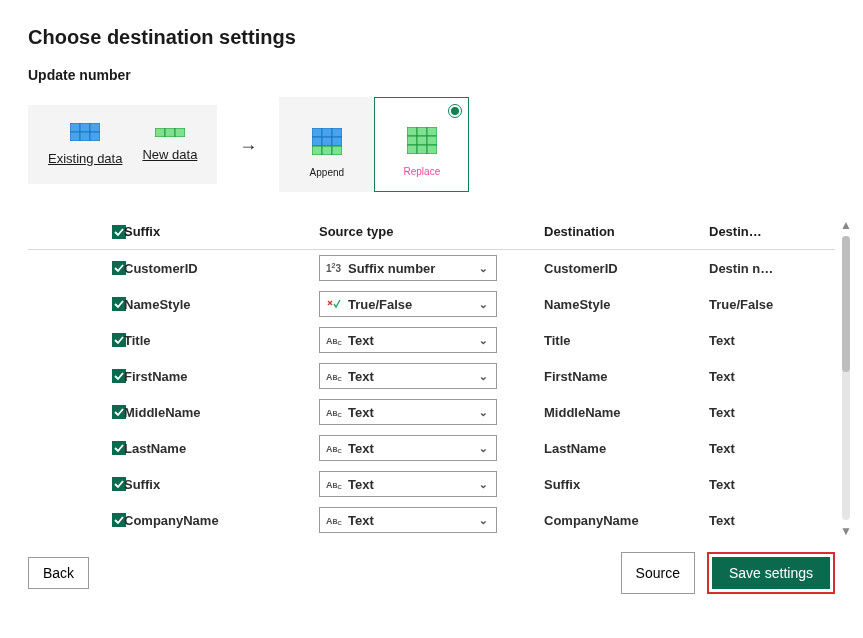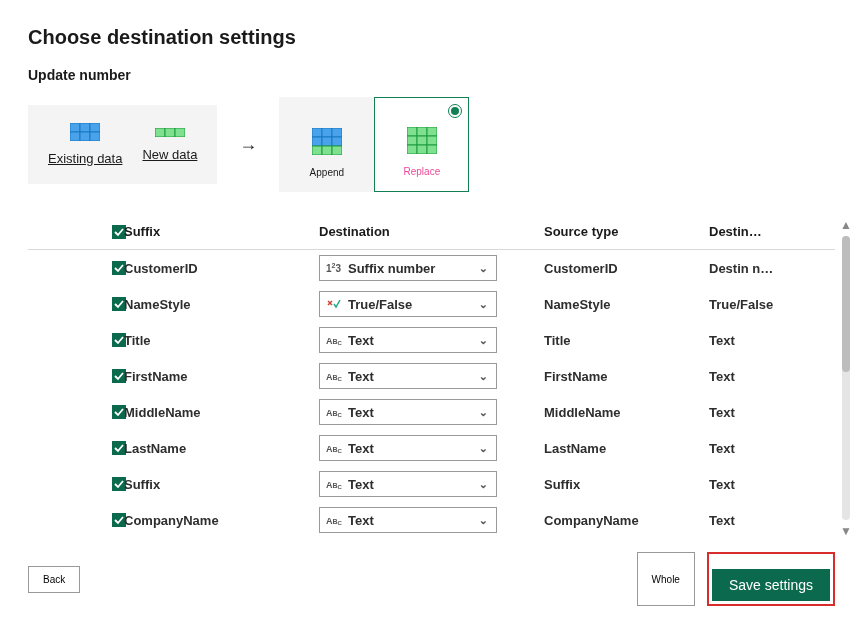--- a/index.html
+++ b/index.html
@@ -26,23 +26,23 @@
   .row { display: grid; grid-template-columns: 56px 40px 195px 225px 165px 115px; align-items: center; padding: 5px 0; font-size: 13px; color: #2e2e2e; font-weight: bold; }
   .check { width: 14px; height: 14px; background: #0b6a4e; margin-left: 28px; display: flex; align-items: center; justify-content: center; color: #fff; font-size: 10px; line-height: 1; }
   .check svg { width: 10px; height: 10px; display:block; }
 
   .select { border: 1px solid #999; height: 26px; width: 178px; display: flex; align-items: center; justify-content: space-between; padding: 0 8px 0 6px; background: #fff; cursor: pointer; }
   .select .icon { margin-right: 6px; display:inline-flex; }
   .select .txt { flex: 1; }
   .chev { font-size: 11px; color: #555; }
 
   .footer { display: flex; justify-content: space-between; align-items: center; margin-top: 14px; }
-  .btn { border: 1px solid #999; background: #fff; padding: 7px 14px; font-size: 10px; cursor: pointer; }
+  .btn { border: 1px solid #999; background: #fff; padding: 7px 14px; font-size: 14px; cursor: pointer; }
   .btn-right { display: flex; gap: 12px; }
-  .btn-primary { background: #0b6a4e; color: #fff; border: 1px solid #0b6a4e; padding: 7px 16px; font-size: 14px; cursor: pointer; margin-top: 12px; }
+  .btn-primary { background: #0b6a4e; color: #fff; border: 1px solid #0b6a4e; padding: 7px 16px; font-size: 14px; cursor: pointer; }
   .btn-primary-wrap { border: 2px solid #d92c2c; padding: 3px; }
 
   .scroll { position: absolute; right: -18px; top: 0; bottom: 0; width: 14px; display: flex; flex-direction: column; align-items: center; }
   .scroll .tri { font-size: 12px; color: #888; }
   .scroll .track { flex: 1; width: 8px; background: #e5e5e5; border-radius: 4px; margin: 4px 0; position: relative; }
   .scroll .thumb { position: absolute; top: 0; left: 0; right: 0; height: 48%; background: #bdbdbd; border-radius: 4px; }
 
   .trunc { white-space: nowrap; overflow: hidden; text-overflow: ellipsis; }
 
   
@@ -138,22 +138,22 @@
     <div class="thead">
       <div></div>
       <div>
           <div class="check">
         <svg viewBox="0 0 10 10">
               <path d="M1 5 L4 8 L9 2" stroke="#fff" stroke-width="1.8" fill="none"></path>
             </svg>
       </div>
         </div>
       <div>Suffix</div>
+      <div>Source type</div>
       <div>Destination</div>
-      <div>Source type</div>
       <div class="trunc">Destin…</div>
     </div>
 
     <div id="rows">
         <div class="row">
           <div></div>
           <div>
             <div class="check">
               <svg viewBox="0 0 10 10">
                 <path d="M1 5 L4 8 L9 2" stroke="#fff" stroke-width="1.8" fill="none"></path>
@@ -351,19 +351,19 @@
       <div class="track">
           <div class="thumb"></div>
         </div>
       <span class="tri">▼</span>
     </div>
   </div>
 
   <div class="footer">
     <button class="btn">Back</button>
     <div class="btn-right">
-      <button class="btn">Whole</button>
+      <button class="btn">Source</button>
       <span class="btn-primary-wrap">
         <button class="btn-primary">Save settings</button>
       </span>
     </div>
   </div>
 </div>
 
 </body></html>

